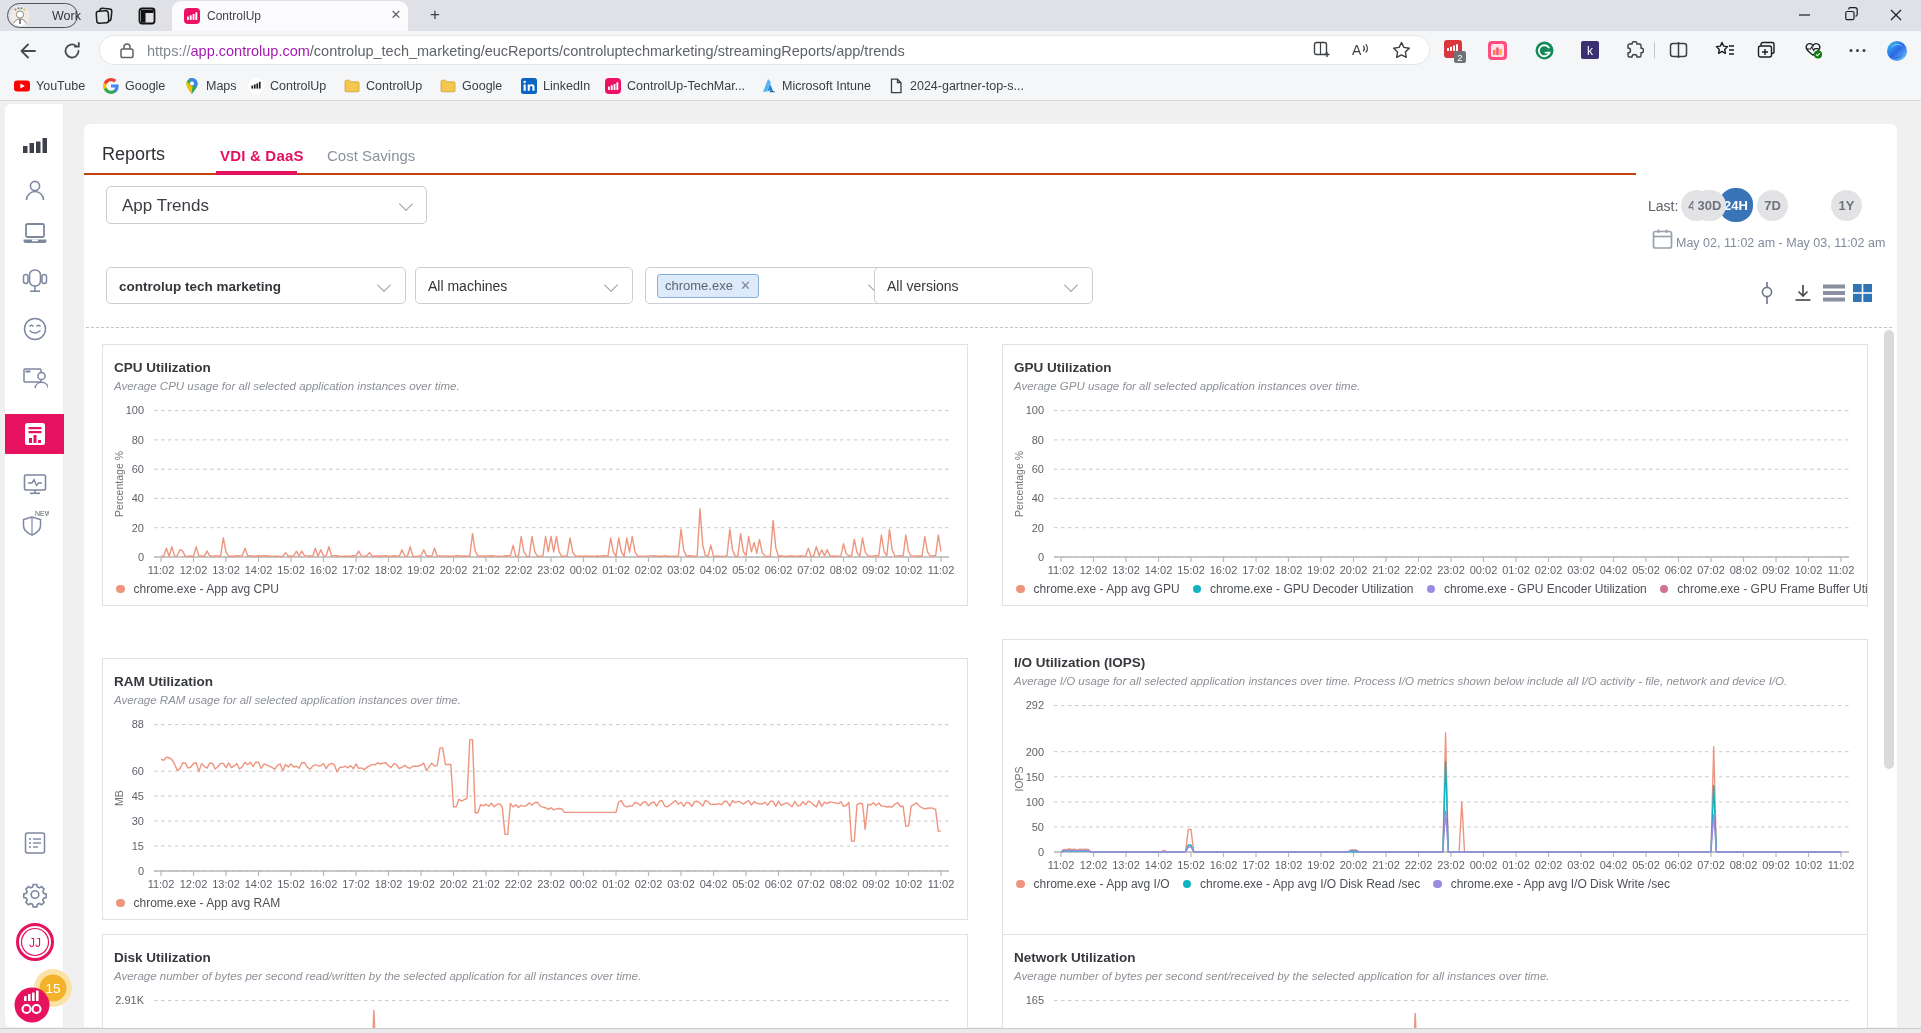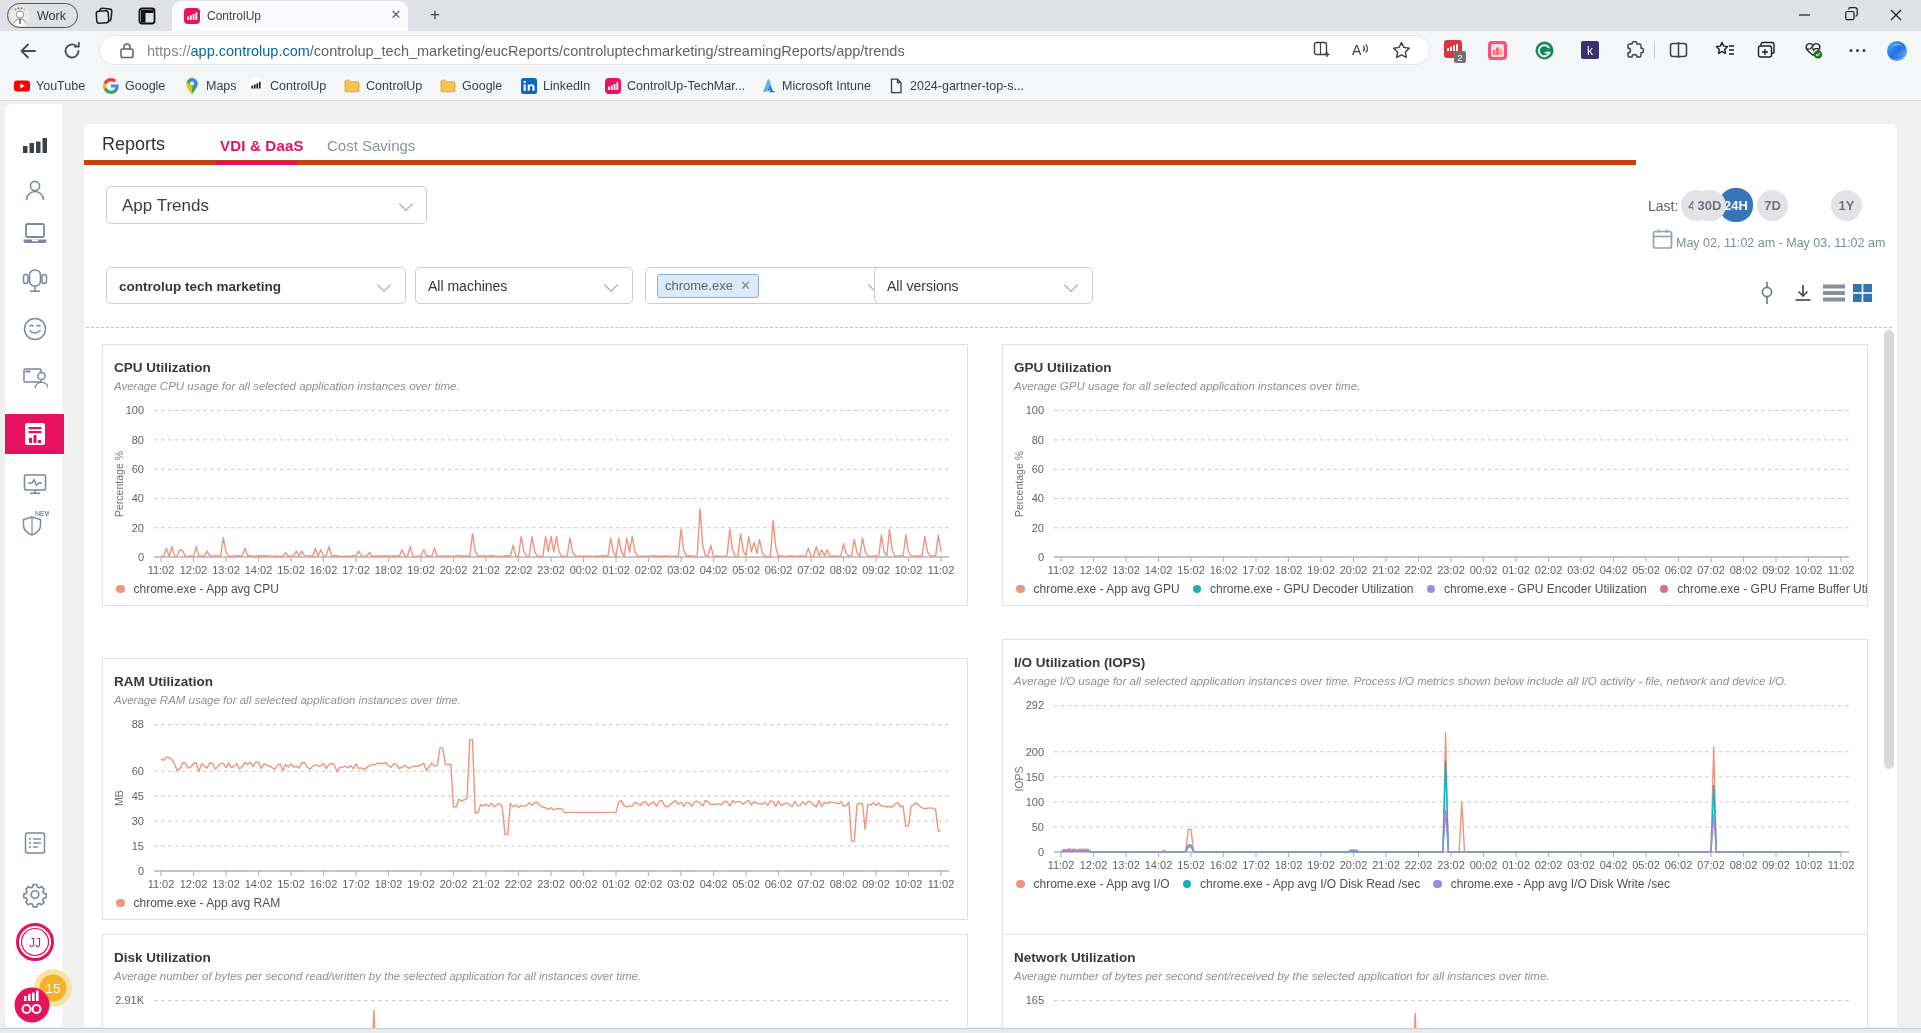--- a/index.html
+++ b/index.html
@@ -3,43 +3,43 @@
 <style>
 *{margin:0;padding:0;box-sizing:border-box}
 html,body{width:1921px;height:1033px;overflow:hidden;font-family:"Liberation Sans",sans-serif;background:#f0f0f1}
 .abs{position:absolute}
 
 #tabstrip{position:absolute;left:0;top:0;width:1921px;height:31px;background:#dfe1e6}
 #toolbar{position:absolute;left:0;top:31px;width:1921px;height:40px;background:#f5f6f8}
 #bookbar{position:absolute;left:0;top:71px;width:1921px;height:30px;background:#f5f6f8;border-bottom:1px solid #d8dade}
 .tab{position:absolute;left:172px;top:1px;width:236px;height:30px;background:#fbfbfd;border-radius:9px 9px 0 0}
 .workpill{position:absolute;left:7px;top:3px;width:71px;height:25px;border:1.5px solid #4c5159;border-radius:13px;display:flex;align-items:center}
-.workpill .txt{font-size:12.5px;color:#31353b;margin-left:29px}
+.workpill .txt{font-size:12.5px;color:#31353b;margin-left:44px}
 .wavatar{position:absolute;left:2px;top:1.5px;width:20px;height:20px;border-radius:50%;background:#e9e4df;overflow:hidden}
 .tabtitle{position:absolute;left:207px;top:9px;font-size:12px;color:#3f4348}
 .favicon{position:absolute;left:184px;top:7.5px;width:16px;height:16px;border-radius:4px;background:#ec1164}
 .tclose{position:absolute;left:389px;top:8px;width:14px;height:14px;color:#5f6368;font-size:13px;line-height:14px;text-align:center}
 .newtab{position:absolute;left:425px;top:5px;width:20px;height:20px;color:#3c4043;font-size:17px;line-height:19px;text-align:center}
 .wctl{position:absolute;top:9px;color:#1b1d20;font-size:12px}
 
 .addr{position:absolute;left:100px;top:36px;width:1329px;height:28px;background:#fff;border-radius:14px;box-shadow:0 0 0 1px #e4e6e9}
 .url{position:absolute;left:147px;top:43px;font-size:14.5px;color:#5f6368;white-space:nowrap}
-.url .scheme{color:#82878d}.url .host{color:#0369a1}
+.url .scheme{color:#82878d}.url .host{color:#a21caf}
 .navic{position:absolute;top:39px;width:20px;height:20px;color:#3c4043}
 
 .bm{position:absolute;top:75px;height:22px;display:flex;align-items:center;font-size:12.5px;color:#3a3d42;white-space:nowrap}
 .bm .ic{width:16px;height:16px;margin-right:6px;position:relative;flex:none}
 
 #page{position:absolute;left:0;top:102px;width:1921px;height:926px;background:#f0f0f1}
 #sbicons{position:absolute;left:5px;top:104px;width:59px;height:924px}
 #maincontent{position:absolute;left:84px;top:124px;width:1813px;height:903px}
 #sidebar{position:absolute;left:5px;top:104px;width:59px;height:923px;background:#fff;border-radius:6px 0 0 6px;border-right:1px solid #ececee}
 .snav{position:absolute;left:0;width:59px;height:40px;display:flex;align-items:center;justify-content:center}
 #main{position:absolute;left:84px;top:124px;width:1813px;height:903px;background:#fff;border-radius:6px 6px 0 0}
-#mhead{position:absolute;left:0;top:0;width:1552px;height:41px;border-bottom:5px solid #c2410c}
+#mhead{position:absolute;left:0;top:10px;width:1552px;height:41px;border-bottom:2px solid #c2410c}
 .reports{position:absolute;left:18px;top:10px;font-size:18px;color:#2e3136;font-weight:500}
 .vdi{position:absolute;left:136px;top:13px;font-size:15px;font-weight:bold;color:#e4115f;letter-spacing:0.2px}
 .vdiu{position:absolute;left:132px;top:37px;width:81px;height:4px;background:#e4115f}
 .costs{position:absolute;left:243px;top:13px;font-size:15px;color:#8b919c}
 .seldd{position:absolute;border:1px solid #c9ccd1;border-radius:5px;background:#fff}
 .chev{position:absolute;width:10px;height:10px;border-right:1.8px solid #9aa0a6;border-bottom:1.8px solid #9aa0a6;transform:rotate(45deg)}
 .appt{position:absolute;left:22px;top:62px;width:321px;height:38px}
 .appt .t{position:absolute;left:15px;top:9px;font-size:17px;color:#3a3e44}
 .desc{position:absolute;left:23px;top:108px;font-size:13px;font-style:italic;color:#85898f}
 .desc a{color:#4a90e2;text-decoration:none}

